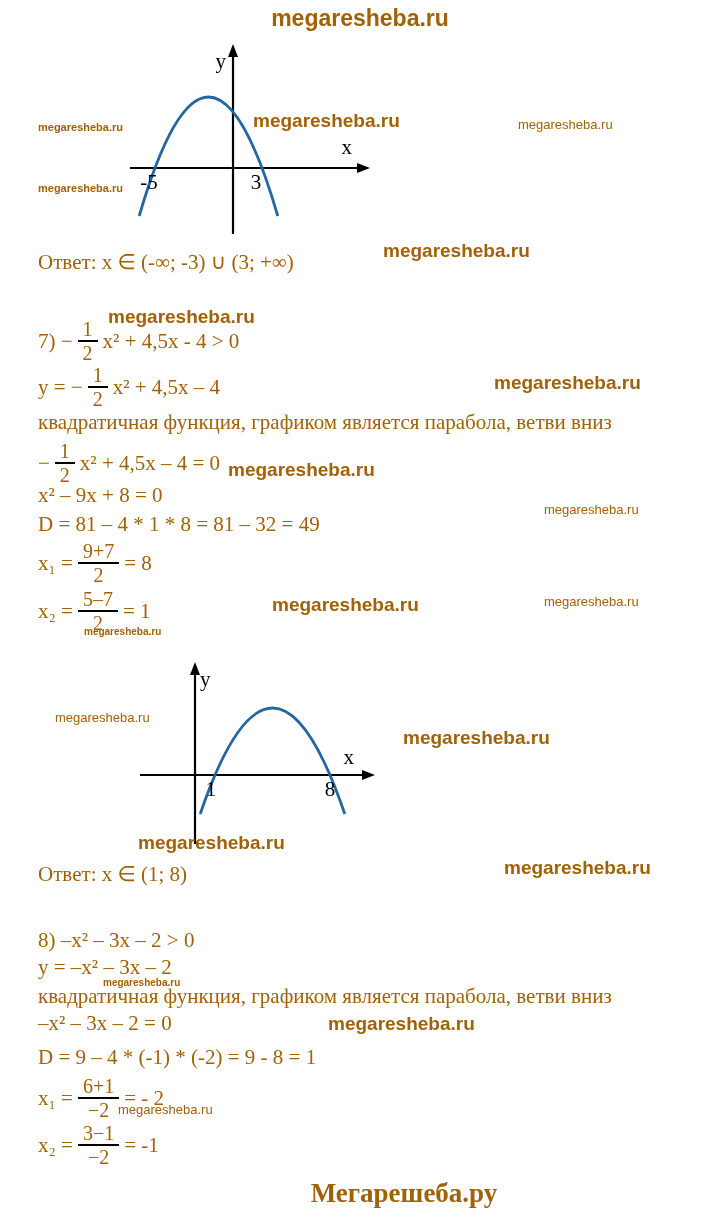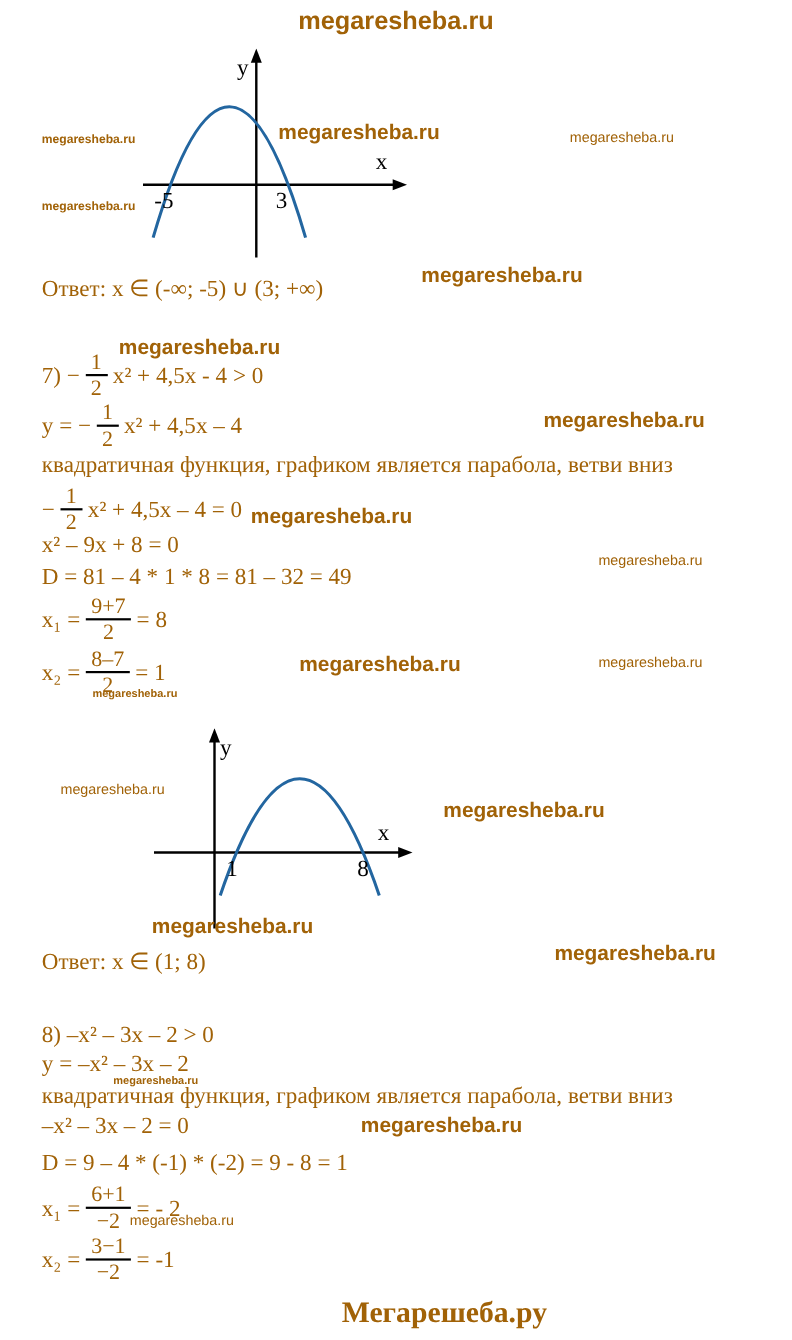--- a/index.html
+++ b/index.html
@@ -41,21 +41,21 @@
     <text x="130" y="145" text-anchor="middle">3</text>
   </svg>
 
   <span class="abs wm wm-s" style="left:38px;top:121px;">megaresheba.ru</span>
   <span class="abs wm wm-s" style="left:38px;top:182px;">megaresheba.ru</span>
   <span class="abs wm wm-b" style="left:253px;top:110px;">megaresheba.ru</span>
   <span class="abs wm wm-m" style="left:518px;top:117px;">megaresheba.ru</span>
   <span class="abs wm wm-b" style="left:383px;top:240px;">megaresheba.ru</span>
 
   <div class="abs math" style="left:38px;top:250px;">
-    <span>Ответ: x ∈ (-∞; -5) ∪ (3; +∞)</span>
+    <span>Ответ: x ∈ (-∞; -3) ∪ (3; +∞)</span>
   </div>
 
   <span class="abs wm wm-b" style="left:108px;top:306px;">megaresheba.ru</span>
 
   <div class="abs math" style="left:38px;top:318px;">
     <span>7) −</span>
     <span class="frac">
       <span class="num">1</span>
       <span class="den">2</span>
     </span>
@@ -100,21 +100,21 @@
     <span class="frac">
       <span class="num">9+7</span>
       <span class="den">2</span>
     </span>
     <span>= 8</span>
   </div>
 
   <div class="abs math" style="left:38px;top:588px;">
     <span>x₂ =</span>
     <span class="frac">
-      <span class="num">8–7</span>
+      <span class="num">5–7</span>
       <span class="den">2</span>
     </span>
     <span>= 1</span>
   </div>
   <span class="abs wm wm-b" style="left:272px;top:594px;">megaresheba.ru</span>
   <span class="abs wm wm-m" style="left:544px;top:594px;">megaresheba.ru</span>
   <span class="abs wm wm-xs" style="left:84px;top:626px;">megaresheba.ru</span>
 
   <span class="abs wm wm-m" style="left:55px;top:710px;">megaresheba.ru</span>
   <svg class="abs" style="left:136px;top:662px;" width="240" height="185" viewBox="0 0 240 185">

